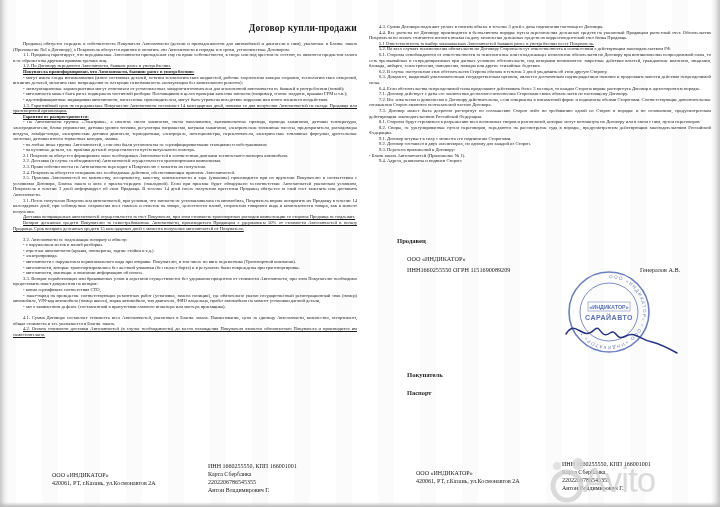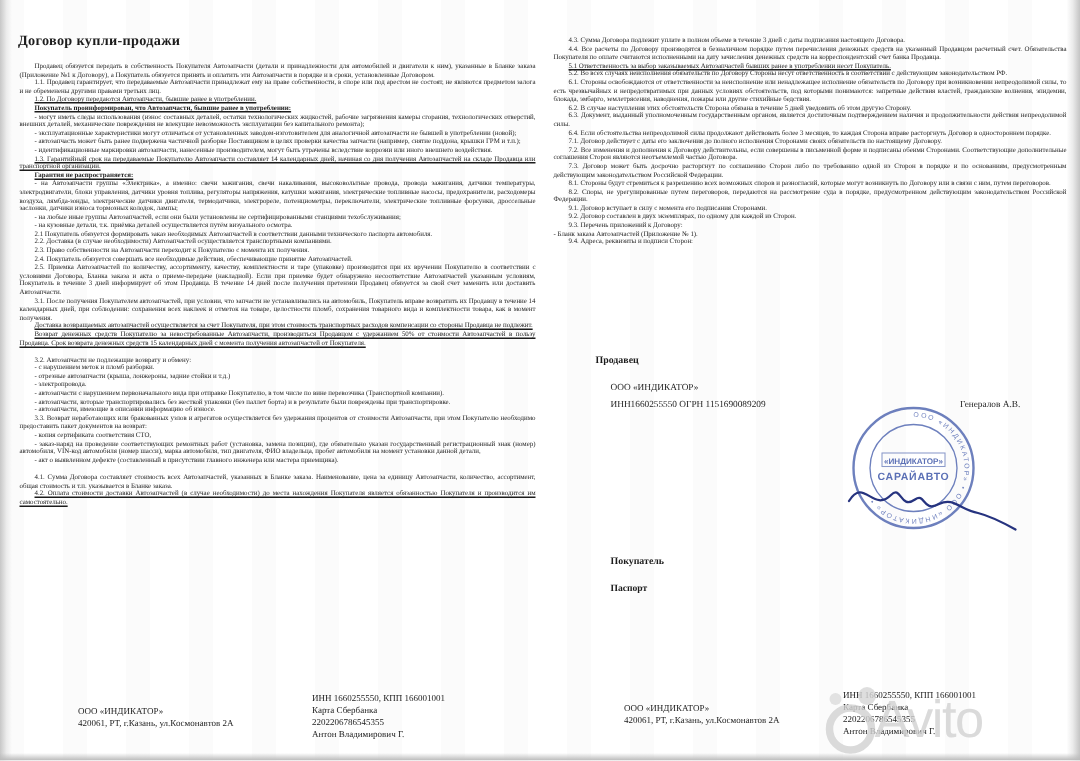--- a/index.html
+++ b/index.html
@@ -13,21 +13,21 @@
   }
   .edge-l{position:absolute;left:0;top:0;width:8px;height:100%;
     background:linear-gradient(to right,#c7c7c7,#ececec 55%,rgba(255,255,255,0));}
   .edge-r{position:absolute;right:0;top:0;width:9px;height:100%;
     background:linear-gradient(to left,#c4c4c4,#ececec 55%,rgba(255,255,255,0));}
   .edge-b{position:absolute;left:0;bottom:0;width:100%;height:5px;
     background:linear-gradient(to top,#b9b9b9,rgba(255,255,255,0));}
 
   .doc-title{
     position:absolute;left:12px;top:23px;width:345px;
-    text-align:left;font-weight:bold;font-size:9.5px;letter-spacing:.2px;
+    text-align:right;font-weight:bold;font-size:9.5px;letter-spacing:.2px;
   }
   .col{position:absolute;font-size:4.6px;line-height:5.6px;text-align:justify;}
   .col-left{left:13px;top:41px;width:344px;}
   .col-right{left:369px;top:24px;width:342px;}
   .para{margin:0;text-indent:10px;}
   .para.ni{text-indent:0;}
   .para.u{text-decoration:underline;}
   .para.bu{font-weight:bold;text-decoration:underline;}
   .para.gap{margin-top:5.5px;}
 

